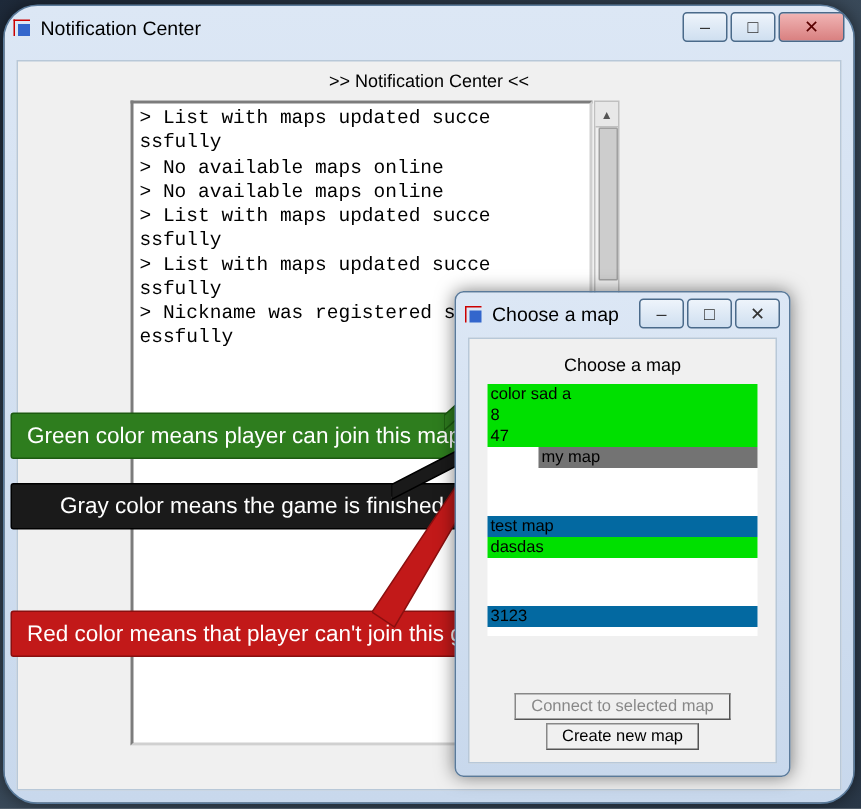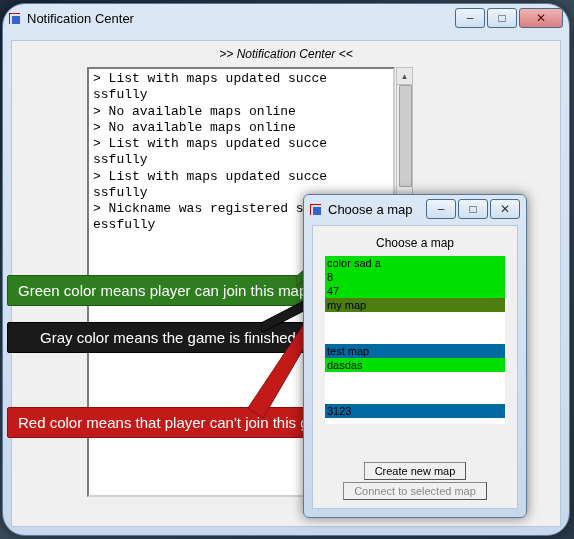--- a/index.html
+++ b/index.html
@@ -10,35 +10,35 @@
   .win-title{height:28px;display:flex;align-items:center;padding:0 6px;position:relative;}
   .tk-icon{width:14px;height:14px;margin-right:4px;display:inline-block;position:relative;}
   .tk-icon::before{content:"";position:absolute;left:0;top:2px;width:10px;height:10px;border:1px solid #c00;border-right:none;border-bottom:none;}
   .tk-icon::after{content:"";position:absolute;left:3px;top:5px;width:8px;height:8px;background:#36c;}
   .title-text{font-size:13px;color:#000;flex:1;white-space:nowrap;}
   .win-btns{display:flex;gap:2px;}
   .wbtn{width:28px;height:18px;border:1px solid #4a6a8a;border-radius:3px;background:linear-gradient(#eef4fb,#cfdff0);display:flex;align-items:center;justify-content:center;font-size:12px;line-height:1;color:#333;cursor:default;}
   .wbtn.close{width:42px;background:linear-gradient(#f0b4b4,#d98080);color:#5a0000;}
   .win-body{position:absolute;left:8px;top:36px;right:8px;bottom:8px;background:#f0f0f0;border:1px solid #b8c8d8;}
   
-  .nc-label{text-align:center;font-size:12px;margin-top:6px;color:#000;font-style:italic;}
+  .nc-label{text-align:center;font-size:12px;margin-top:6px;color:#000;}
   .nc-box-wrap{position:absolute;left:75px;top:26px;width:326px;height:430px;}
   .nc-text{width:308px;height:430px;border:2px inset #d0d0d0;background:#fff;font-family:"Courier New",monospace;font-size:13px;line-height:1.25;padding:2px 4px;color:#000;overflow:hidden;box-sizing:border-box;white-space:pre-wrap;word-break:break-all;}
   .nc-scroll{position:absolute;right:0;top:0;width:17px;height:430px;background:#f0f0f0;border:1px solid #c0c0c0;box-sizing:border-box;}
   .nc-scroll .arr{height:16px;background:#e8e8e8;border-bottom:1px solid #c0c0c0;display:flex;align-items:center;justify-content:center;font-size:8px;color:#555;}
   .nc-scroll .arr.dn{position:absolute;bottom:0;width:100%;border-top:1px solid #c0c0c0;border-bottom:none;}
   .nc-scroll .thumb{position:absolute;left:2px;top:17px;width:11px;height:100px;background:#cdcdcd;border:1px solid #a0a0a0;border-radius:1px;}
   
   .win-map{left:303px;top:194px;width:222px;height:322px;}
   .map-body{position:absolute;left:8px;top:30px;right:8px;bottom:8px;background:#f0f0f0;border:1px solid #b8c8d8;}
   .map-label{text-align:center;font-size:12px;margin:10px 0 6px;color:#000;}
   .map-list{margin:0 12px;height:168px;background:#fff;border:0;font-size:11px;line-height:14px;}
   .map-row{height:14px;padding:0 2px;color:#000;white-space:nowrap;overflow:hidden;}
   .g{background:#00e000;}
-  .gr{background:#4d7c0f;}
+  .gr{background:#737373;margin-left:34px;}
   .r{background:#0369a1;margin-top:32px;}
   .map-btns{position:absolute;left:0;right:0;bottom:8px;display:flex;flex-direction:column;align-items:center;gap:2px;}
   .tkbtn{background:#f0f0f0;border:1px solid #888;border-right-color:#555;border-bottom-color:#555;padding:2px 10px;font-size:11px;font-family:inherit;cursor:default;}
   .tkbtn.disabled{color:#888;}
   
   .callout{position:absolute;color:#fff;font-size:15px;padding:6px 10px;border-radius:2px;white-space:nowrap;}
   .callout.green{background:#2e7d1e;border:1px solid #1c5a10;}
   .callout.black{background:#1a1a1a;border:1px solid #000;padding-left:32px;}
   .callout.red{background:#c21919;border:1px solid #8a0f0f;}
   .pointer{position:absolute;pointer-events:none;}
@@ -122,19 +122,19 @@
       <div class="map-list" id="map-list">
           <div class="map-row g">color sad a</div>
           <div class="map-row g">8</div>
           <div class="map-row g">47</div>
           <div class="map-row gr">my map</div>
           <div class="map-row r">test map</div>
           <div class="map-row g">dasdas</div>
           <div class="map-row r">3123</div>
         </div>
       <div class="map-btns">
+        <button class="tkbtn disabled">Connect to selected map</button>
         <button class="tkbtn">Create new map</button>
-        <button class="tkbtn disabled">Connect to selected map</button>
       </div>
     </div>
   </div>
 
 </div>
 
 </body></html>

